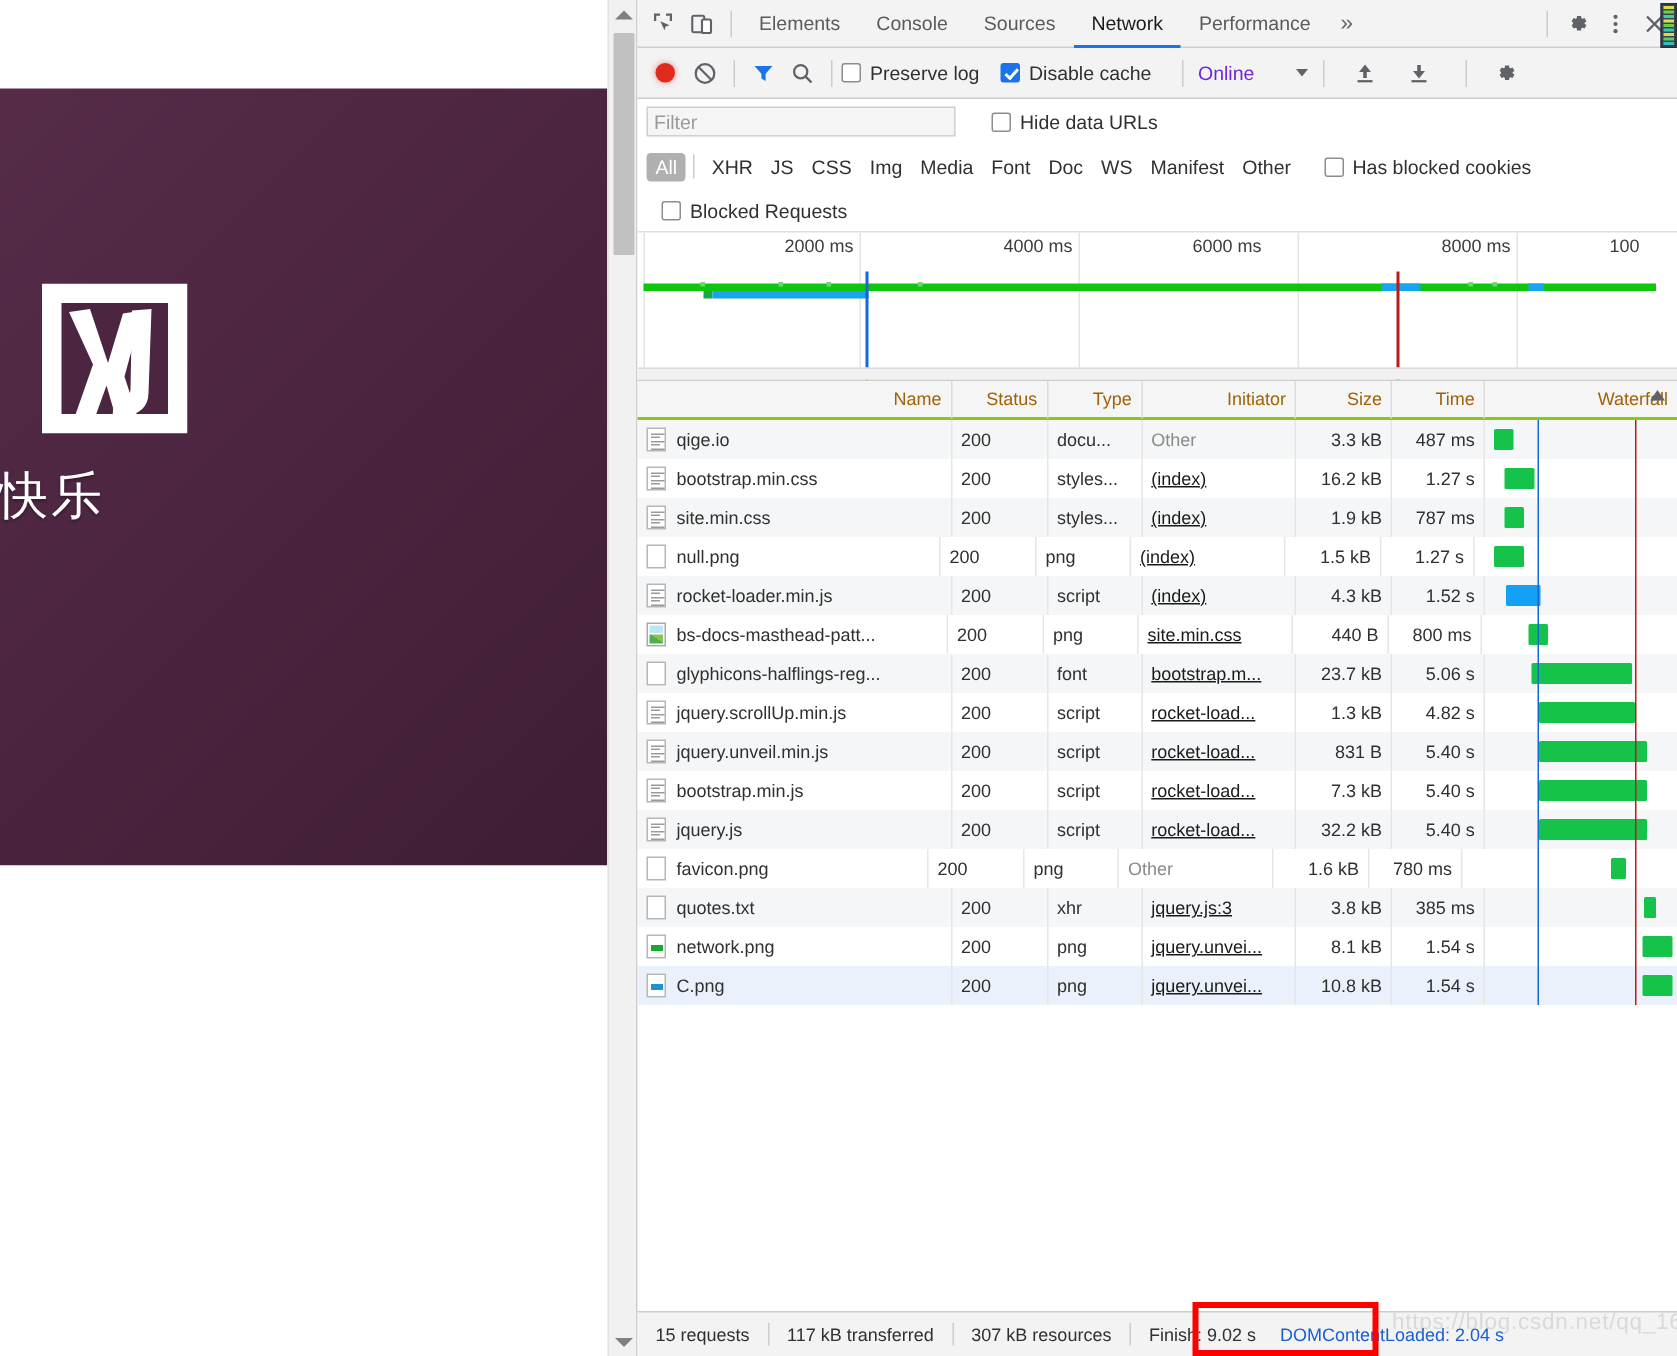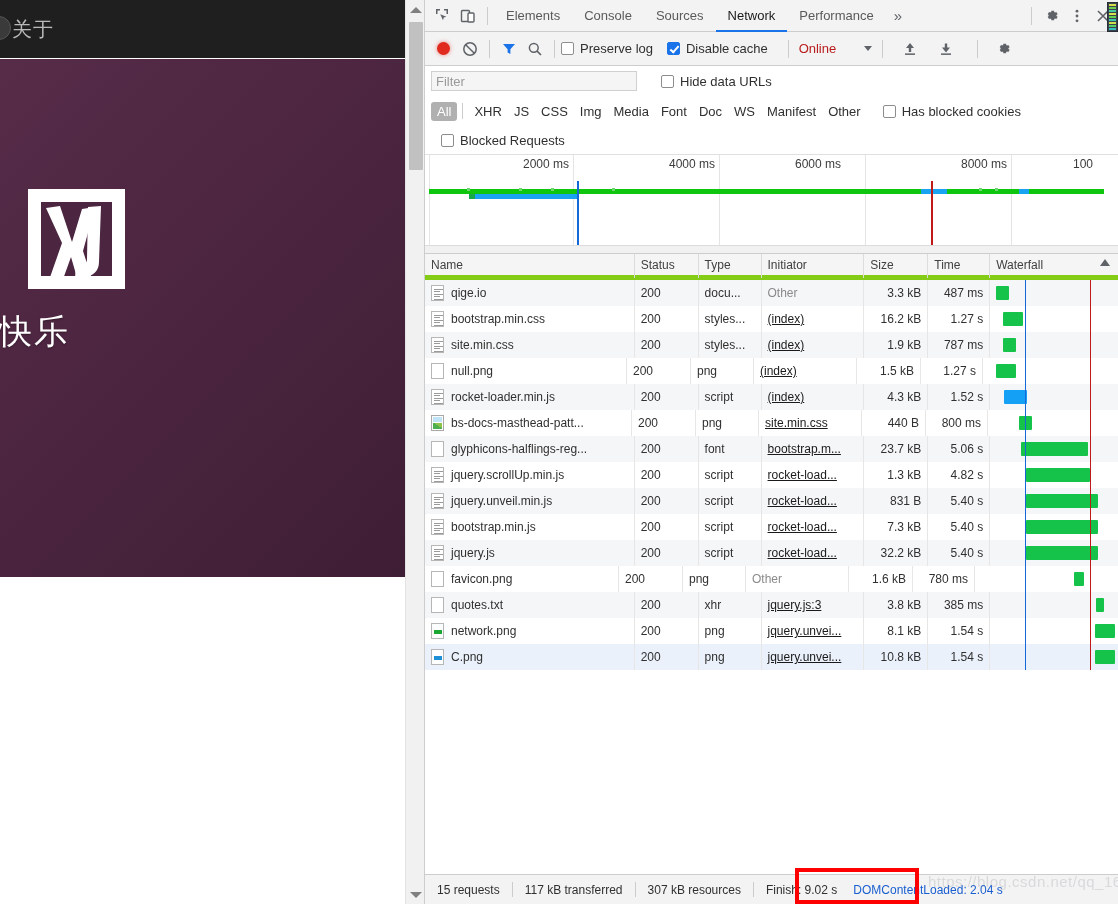--- a/index.html
+++ b/index.html
@@ -100,21 +100,21 @@
     width: 13px; height: 13px; border: 1px solid #8d8d8d; border-radius: 2px;
     background: #fff; display: inline-block; vertical-align: -2px; cursor: pointer;
   }
   .cb.checked { background: #1a73e8; border-color: #1a73e8; position: relative; }
   .cb.checked::after {
     content: ""; position: absolute; left: 4px; top: 1px; width: 3px; height: 7px;
     border: solid #fff; border-width: 0 2px 2px 0; transform: rotate(42deg);
   }
   .cb-label { font-size: 13px; color: #303030; margin-left: 6px; margin-right: 14px; cursor: pointer; }
   #throttle {
-    display: flex; align-items: center; gap: 28px; font-size: 13px; color: #b91c1c;
+    display: flex; align-items: center; gap: 28px; font-size: 13px; color: #6d28d9;
     padding: 0 4px; cursor: pointer;
   }
   .caret-dn { width:0;height:0;border-left:4px solid transparent;border-right:4px solid transparent;border-top:5px solid #5f6368; }
 
   
   #filter-row {
     height: 30px; display: flex; align-items: center; padding: 0 6px;
     background: #fff; border-bottom: 0;
   }
   #filter-input {
@@ -148,21 +148,21 @@
   #ov-band-green { position:absolute; left: 0; right: 14px; top: 34px; height: 5px; background: #0fc60f; }
   .ov-blue { position: absolute; top: 39px; height: 5px; background: #1aa3f0; }
   .ov-minitick { position: absolute; top: 33px; width: 3px; height: 3px; background: #6fd66f; }
   #ov-blue-line { position:absolute; top: 26px; bottom: 0; width: 2px; background: #1568d8; left: 148px; }
   #ov-red-line { position:absolute; top: 26px; bottom: 0; width: 2px; background: #c01919; left: 502px; }
   #ov-base { position: absolute; left:0; right:0; bottom: 0; height: 8px; background: #f1f1f1; border-top: 1px solid #dcdcdc;}
 
   
   #table-head {
     display: flex; height: 26px; align-items: center;
-    background: #f5f5f5; border-bottom: 5px solid #84cc16; font-size: 12px; color: #404040;
+    background: #f5f5f5; border-bottom: 2px solid #84cc16; font-size: 12px; color: #a16207; text-align: right;
   }
   .th { border-right: 1px solid #dcdcdc; height: 26px; line-height: 26px; padding: 0 6px; overflow:hidden; white-space:nowrap; }
   .th.last { border-right: none; position: relative; }
   #sort-arrow { position: absolute; right: 8px; top: 7px; width:0;height:0;
     border-left:5px solid transparent;border-right:5px solid transparent;border-bottom:7px solid #5f6368; }
 
   #rows { position: relative; }
   .row { display: flex; height: 26px; align-items: center; font-size: 12px; color: #303030; }
   .row.odd { background: #f5f6f7; }
   .row.even { background: #ffffff; }
@@ -221,24 +221,20 @@
   #mini-strip i { display:block; height: 2px; margin: 1px 1px; }
   svg { display: block; }
 </style>
 </head>
 <body>
 
 <div id="root">
 
   <div id="page">
 
-    <div id="page-topbar">
-      <div class="nav-circle"></div>
-      <div class="nav-label">关于</div>
-    </div>
 
     <div id="page-hero">
       <div id="hero-logo">
         <svg width="97" height="100" viewBox="0 0 97 100">
           <path d="M0 0 H97 V100 H0 Z" fill="#ffffff"></path>
           <path d="M13 13 H84 V87 H13 Z" fill="#4c2540"></path>
           <path d="M18 19 l14 -2 l12 36 l10 -33 l13 -2 l-12 44 l9 28 l-14 2 l-7 -24 l-9 25 l-14 1 l14 -40 Z" fill="#ffffff"></path>
           <path d="M60 18 l13 -1 l-2 56 c0 9 -6 14 -14 15 l-10 1 l1 -13 l7 -1 c3 0 4 -2 4 -5 Z" fill="#ffffff"></path>
         </svg>
       </div>

